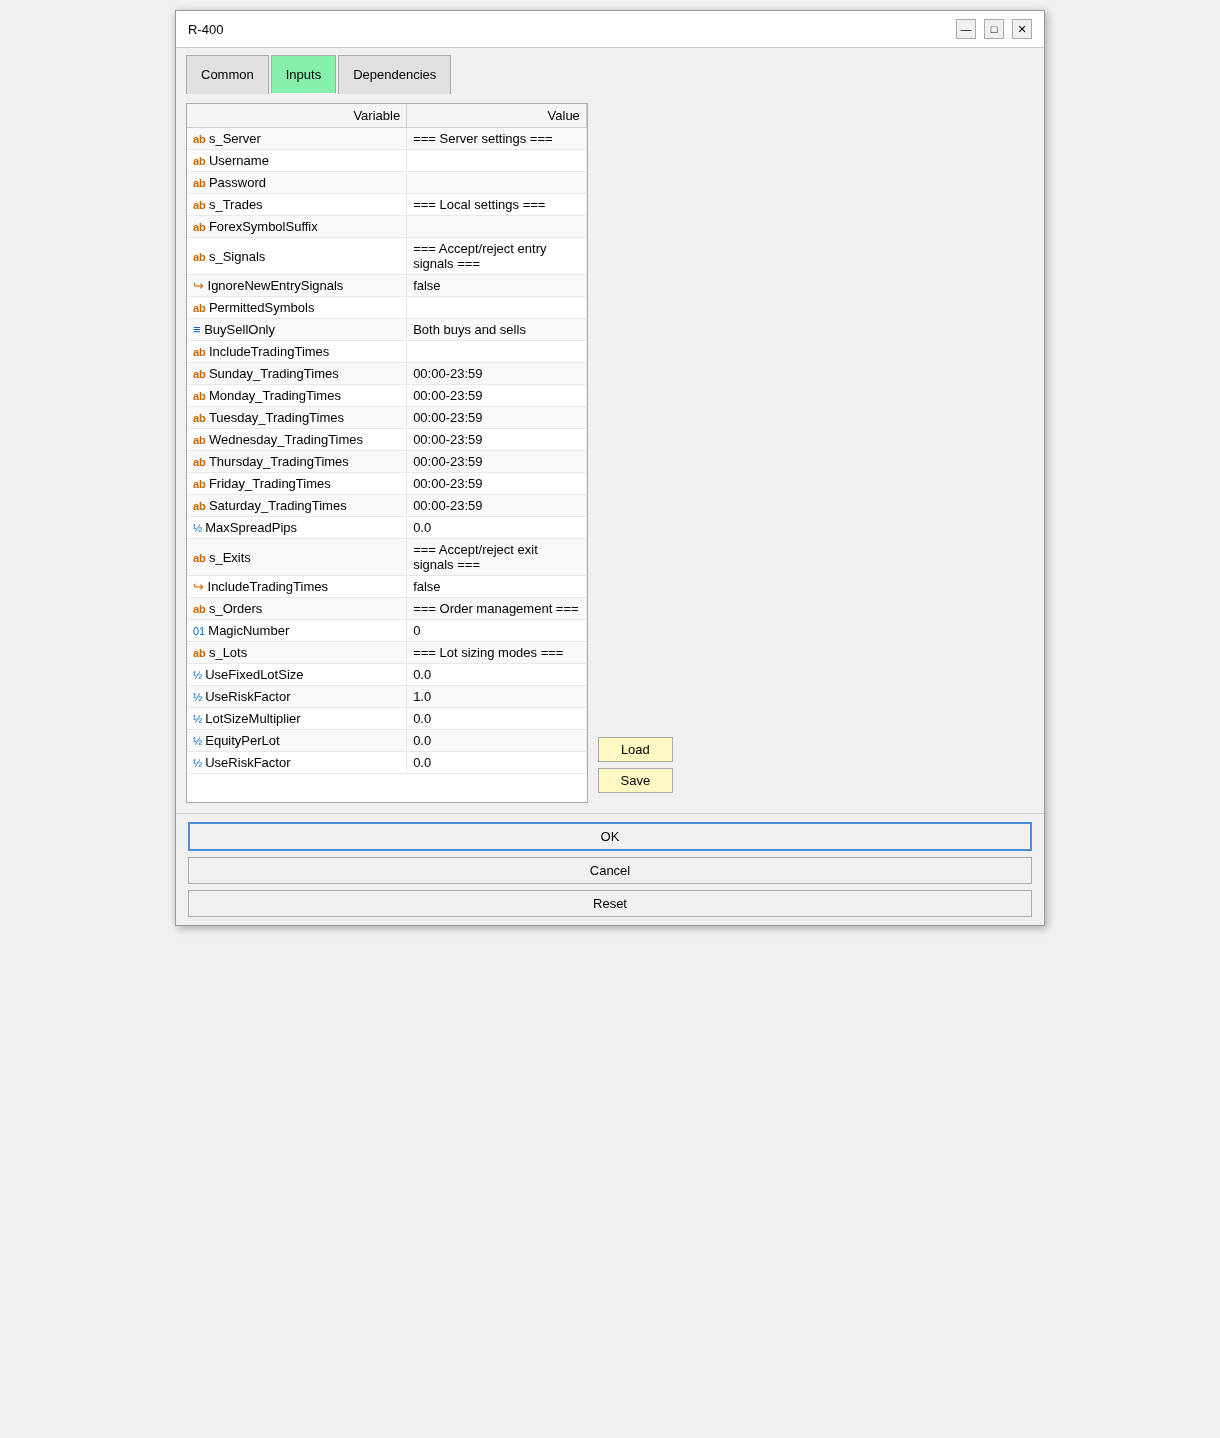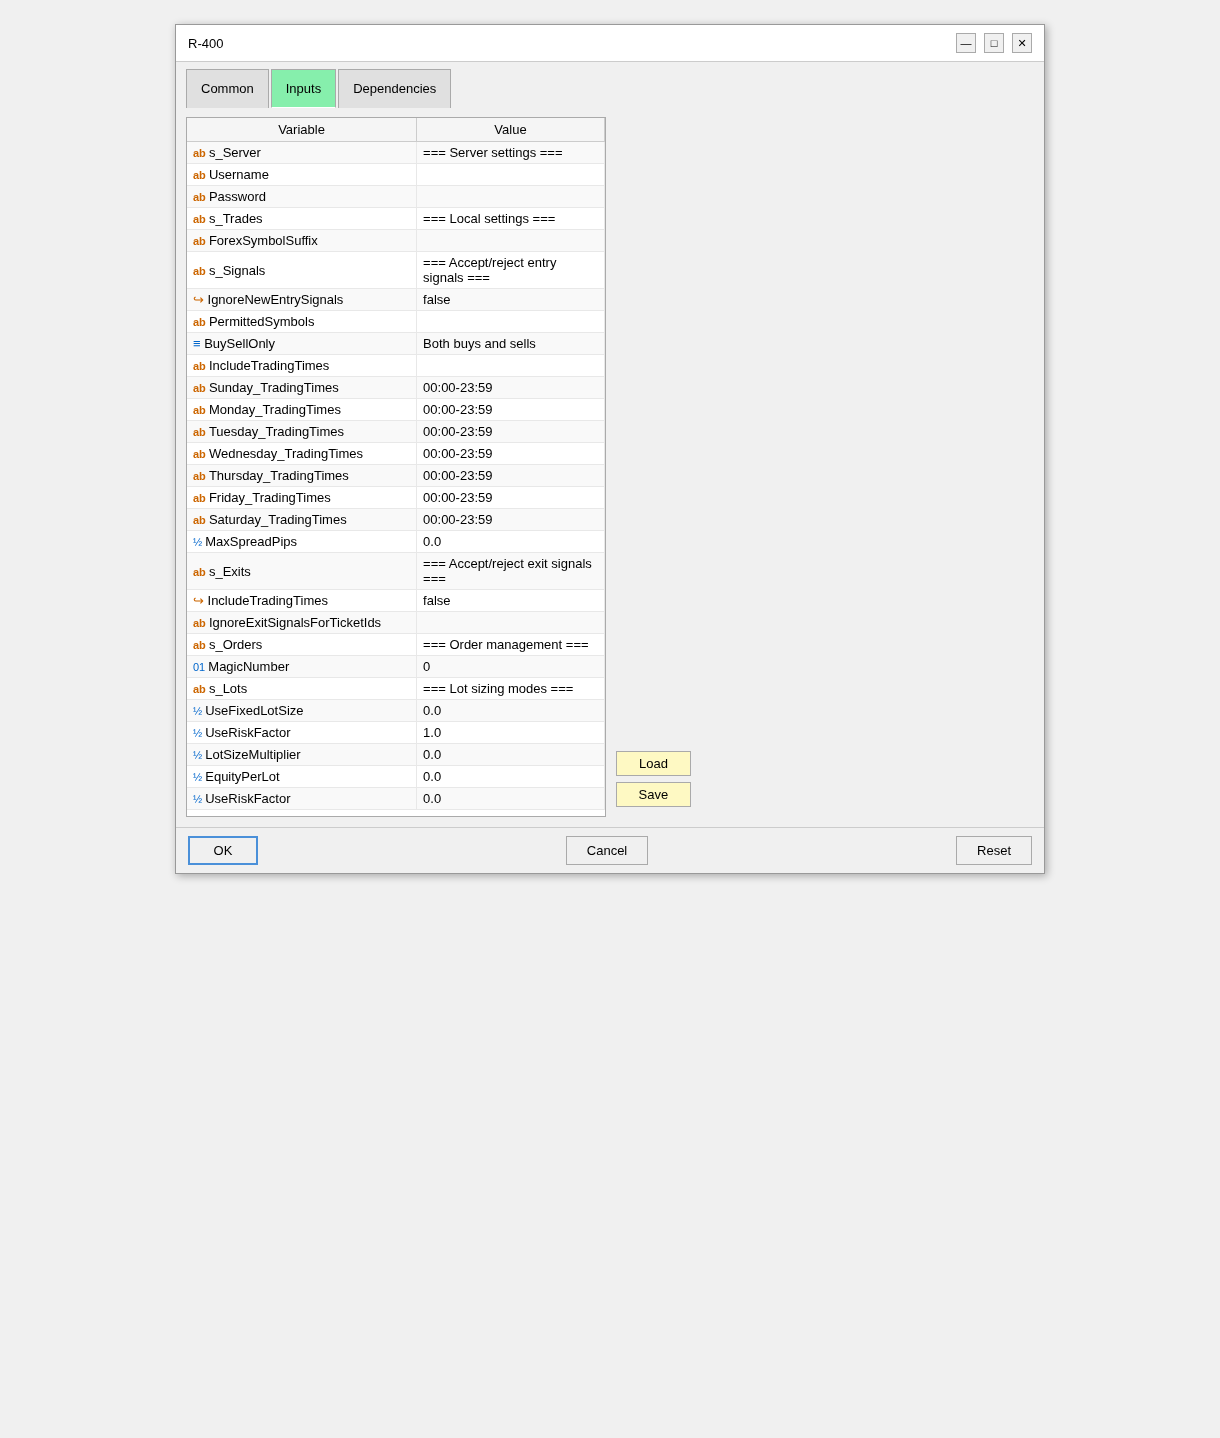--- a/index.html
+++ b/index.html
@@ -10,21 +10,21 @@
       display: flex;
       justify-content: center;
       align-items: flex-start;
       min-height: 100vh;
     }
     .window {
       width: 870px;
       background: #f0f0f0;
       border: 1px solid #999;
       box-shadow: 2px 2px 8px rgba(0,0,0,0.3);
-      margin-top: 24px;
+      margin-top: 10px;
     }
     .title-bar {
       background: #fff;
       padding: 8px 12px;
       display: flex;
       align-items: center;
       justify-content: space-between;
       border-bottom: 1px solid #ccc;
     }
     .title-text {
@@ -80,21 +80,21 @@
     }
     table {
       width: 100%;
       border-collapse: collapse;
     }
     thead tr th {
       background: #f5f5f5;
       border-bottom: 1px solid #ccc;
       border-right: 1px solid #ccc;
       padding: 4px 6px;
-      text-align: center;
+      text-align: right;
       font-weight: normal;
       font-size: 13px;
     }
     tbody tr {
       border-bottom: 1px solid #e8e8e8;
     }
     tbody tr:nth-child(odd) {
       background: #f9f9f9;
     }
     tbody tr:nth-child(even) {
@@ -132,24 +132,25 @@
     .side-btn {
       padding: 4px 12px;
       background: #fef9c3;
       border: 1px solid #aaa;
       cursor: pointer;
       font-size: 13px;
       width: 75px;
     }
     .footer {
       display: flex;
-      justify-content: space-between;
+      justify-content: flex-end;
       padding: 8px 12px;
-      gap: 16px;
+      gap: 6px;
       border-top: 1px solid #ccc;
+      flex-direction: column;
     }
     .footer-btn {
       padding: 5px 20px;
       background: #f0f0f0;
       border: 1px solid #aaa;
       cursor: pointer;
       font-size: 13px;
       min-width: 70px;
     }
     .footer-btn.ok-btn {
@@ -262,24 +263,20 @@
               </tr>
               <tr>
                 <td class="col-variable"><span class="type-ab">ab </span><span>s_Exits</span></td>
                 <td class="col-value">=== Accept/reject exit signals ===</td>
               </tr>
               <tr>
                 <td class="col-variable"><span class="type-arrow">↪ </span><span>IncludeTradingTimes</span></td>
                 <td class="col-value">false</td>
               </tr>
               <tr>
-                <td class="col-variable"><span class="type-ab">ab </span><span>IgnoreExitSignalsForTicketIds</span></td>
-                <td class="col-value"></td>
-              </tr>
-              <tr>
                 <td class="col-variable"><span class="type-ab">ab </span><span>s_Orders</span></td>
                 <td class="col-value">=== Order management ===</td>
               </tr>
               <tr>
                 <td class="col-variable"><span class="type-num">01 </span><span>MagicNumber</span></td>
                 <td class="col-value">0</td>
               </tr>
               <tr>
                 <td class="col-variable"><span class="type-ab">ab </span><span>s_Lots</span></td>
                 <td class="col-value">=== Lot sizing modes ===</td>

